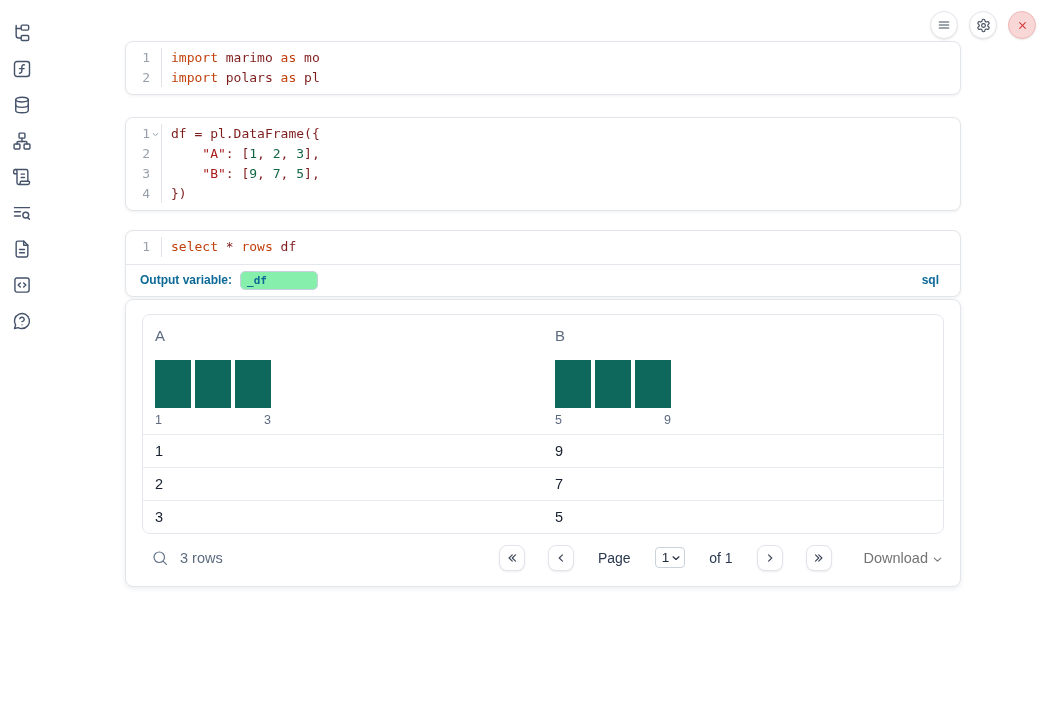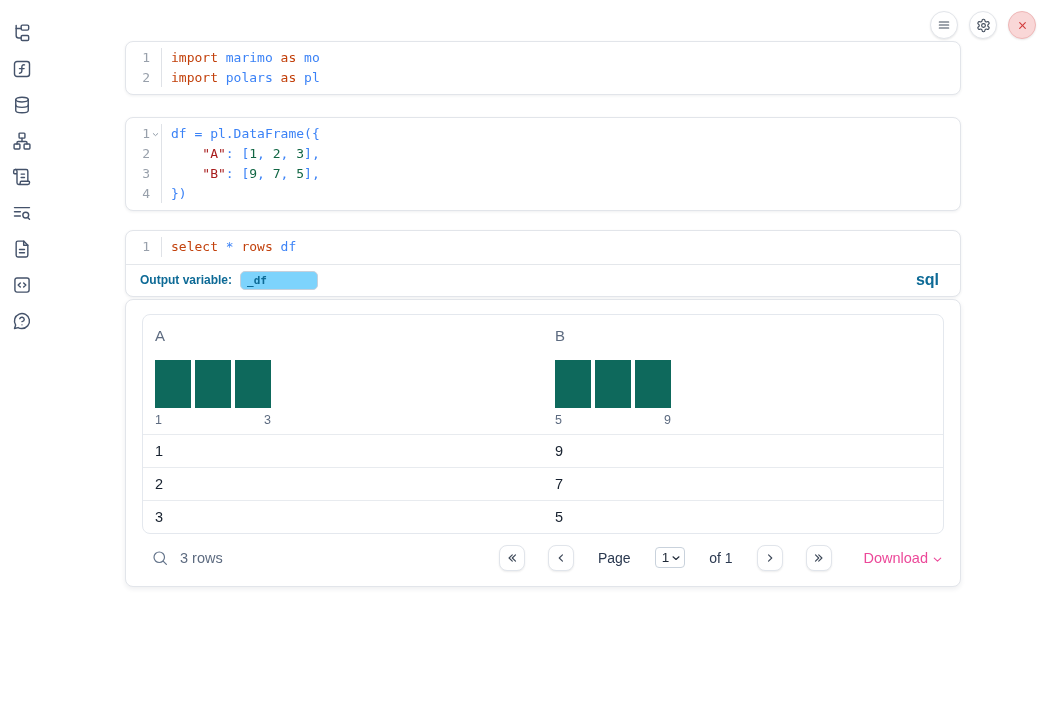--- a/index.html
+++ b/index.html
@@ -30,32 +30,32 @@
     box-shadow:0 1px 3px rgba(25,39,61,.07); overflow:hidden; }
   .cell-1 { margin-top:41px; }
   .cell-2 { margin-top:22px; }
   .cell-3 { margin-top:19px; }
 
   .editor { padding:6px 0 7px; font-family:"DejaVu Sans Mono", monospace; font-size:13px; line-height:19.7px; }
   .code-line { display:flex; }
   .gutter { width:24px; text-align:right; color:#98a0ab; flex:none; }
   .fold { width:11px; flex:none; color:#8d98a5; display:flex; align-items:center; justify-content:center; }
   .code-text { border-left:1px solid #dfe2e7; padding-left:9px; white-space:pre; flex:1; }
-  .tok-plain   { color:#3b82f6;margin-top:20px; }
+  .tok-plain   { color:#7f1d1d;margin-top:20px; }
   .tok-keyword { color:#c2410c; }
   .tok-string  { color:#a81d1d; }
   .tok-number  { color:#116644; }
 
   .sql-editor { border-bottom:1px solid #e4e7eb; }
   .sql-footer { display:flex; align-items:center; height:31px; padding:0 21px 0 14px; }
   .sql-footer-label { font-size:12px; font-weight:bold; color:#0d6a96; }
   .outvar-input { margin-left:8px; width:78px; height:19px; border:1px solid #c5d0dc; border-radius:5px;
     padding:0 6px; font-family:"DejaVu Sans Mono", monospace; font-size:11px; font-weight:bold;
-    color:#0d6a96; background:#7dd3fc; outline:none; }
-  .sql-badge { margin-left:auto; font-size:16px; font-weight:bold; color:#0d6a96; }
+    color:#0d6a96; background:#86efac; outline:none; }
+  .sql-badge { margin-left:auto; font-size:12px; font-weight:bold; color:#0d6a96; }
 
   
   .output { margin-top:2px; background:#fff; border:1px solid #e2e5ea; border-radius:8px;
     box-shadow:0 2px 5px rgba(25,39,61,.08); padding:14px 16px 13px; }
   .table-card { border:1px solid #e4e8ee; border-radius:8px; overflow:hidden; background:#fff; }
   .thead { display:flex; }
   .th { width:50%; padding:12px 12px 7px; }
   .th-label { font-size:15px; color:#5d6b80; }
   .hist { display:flex; gap:4px; margin-top:16px; width:116px; height:48px; align-items:flex-end; }
   .hist-bar { width:36px; background:#0e695c; }
@@ -68,21 +68,21 @@
   .tfoot { display:flex; align-items:center; margin-top:9px; height:30px; }
   .tfoot-left { display:flex; align-items:center; gap:11px; color:#5d6b80; font-size:14.5px; margin-left:9px; }
   .search-btn { width:18px; height:18px; border:none; background:none; padding:0; color:#64748b; cursor:pointer; }
   .pager { margin-left:auto; display:flex; align-items:center; gap:23px; color:#2b3950; font-size:14px; }
   .pg-btn { width:26px; height:26px; border:1px solid #e1e5eb; border-radius:8px; background:#fff;
     box-shadow:0 1px 2px rgba(0,0,0,.08); display:flex; align-items:center; justify-content:center;
     color:#3f4a5a; padding:0; cursor:pointer; }
   .pg-label { margin:0 1px; }
   .page-select { display:flex; align-items:center; border:1px solid #c9d2dc; border-radius:4px;
     height:21px; padding:0 2px 0 6px; gap:1px; font-size:13.5px; color:#1f2937; background:#fff; cursor:pointer; }
-  .download-btn { display:flex; align-items:flex-end; gap:3px; color:#ec4899; background:none; border:none;
+  .download-btn { display:flex; align-items:flex-end; gap:3px; color:#737373; background:none; border:none;
     font-size:14.5px; font-family:"Liberation Sans", sans-serif; cursor:pointer; margin-left:9px; padding:0; }
 </style>
 </head>
 <body>
 
 <div class="sidebar" id="sidebar">
     <button class="sidebar-btn">
       <svg viewBox="0 0 24 24" width="20" height="20" fill="none" stroke="currentColor" stroke-width="1.7" stroke-linecap="round" stroke-linejoin="round">
         <path d="M5 3v12a3 3 0 0 0 3 3h3"></path>
         <path d="M5 6.5h6"></path>

